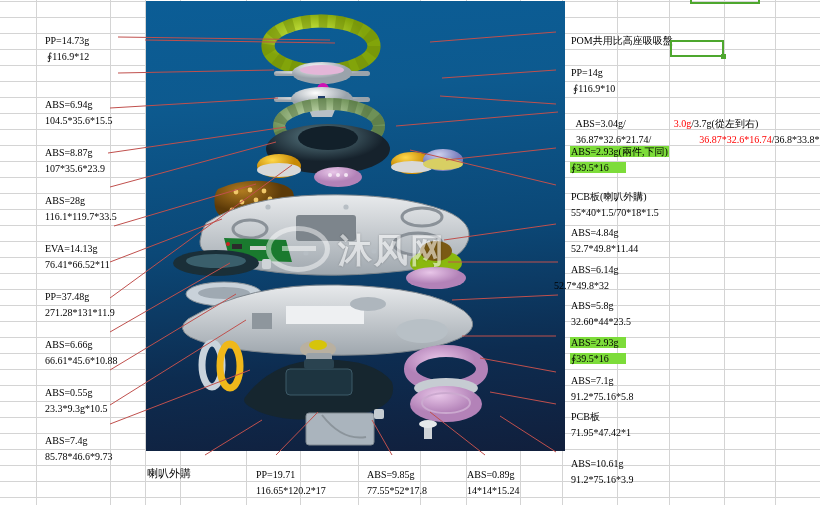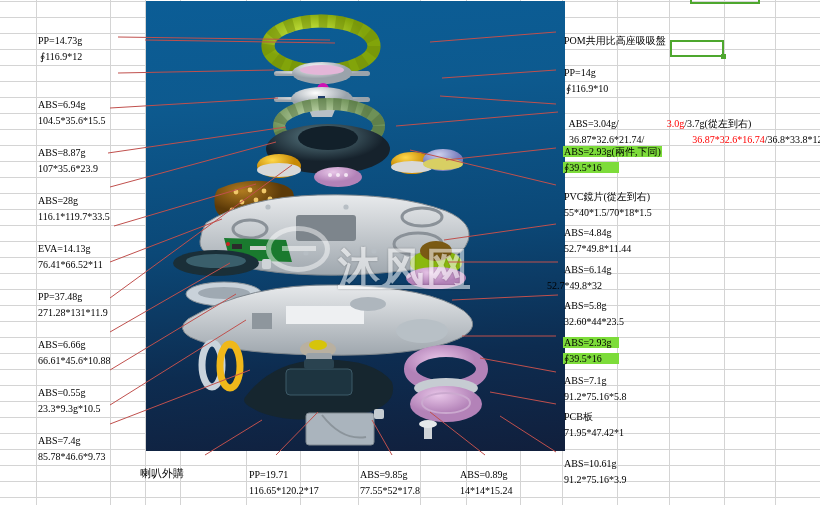--- a/index.html
+++ b/index.html
@@ -10,30 +10,30 @@
   #sheet{position:absolute;left:0;top:0;width:820px;height:505px;background:#fff;}
   .vline{position:absolute;top:0;height:505px;width:1px;background:#d4d4d4;}
   .hline{position:absolute;left:0;width:820px;height:1px;background:#d4d4d4;}
 
   
   #render{position:absolute;left:146px;top:1px;width:419px;height:450px;
           background:linear-gradient(175deg,#0b5d96 0%,#0d5a8f 22%,#0b4877 52%,#0d2c50 78%,#111f3c 100%);
           overflow:hidden;}
   .wm{position:absolute;left:120px;top:225px;width:290px;height:80px;opacity:.55;
       color:#fff;font-family:"Liberation Sans",sans-serif;}
-  .wm .wmtxt{position:absolute;left:72px;top:14px;font-size:42px;font-weight:bold;letter-spacing:2px;
-             text-shadow:0 0 2px rgba(0,0,0,.5);text-decoration:underline;}
+  .wm .wmtxt{position:absolute;left:72px;top:2px;font-size:34px;font-weight:bold;letter-spacing:2px;
+             text-shadow:0 0 2px rgba(0,0,0,.5);}
   .wm .wmurl{position:absolute;left:92px;top:44px;font-size:16px;font-weight:bold;}
   .wm .wmlogo{position:absolute;left:0;top:0;width:64px;height:46px;border-radius:50%;
               border:5px solid rgba(255,255,255,.85);box-sizing:border-box;}
   .wm .wmbar{position:absolute;left:16px;top:20px;width:34px;height:5px;background:rgba(255,255,255,.9);}
 
   
   .cell{position:absolute;font-size:10px;color:#000;white-space:pre;line-height:11px;
-        font-family:"Liberation Serif","DejaVu Serif",serif;}
+        font-family:"Liberation Serif","DejaVu Serif",serif;margin-left:7px;}
   .cell.hl{background:#7ddc3a;padding:0 1px;}
   .red{color:#ff0000;padding-left:48px;}
 
   
   #leaders{position:absolute;left:0;top:0;width:820px;height:505px;pointer-events:none;}
 
   
   .selbox{position:absolute;border:2px solid #4ea72e;box-sizing:border-box;}
   .selhandle{position:absolute;width:5px;height:5px;background:#4ea72e;}
 </style>
@@ -357,21 +357,21 @@
 <div class="cell" style="left:564px;top:107px">
   <span>ABS=3.04g/</span><span class="red">3.0g</span><span>/3.7g(從左到右)</span>
 </div>
 <div class="cell" style="left:564px;top:123px">
   <span>36.87*32.6*21.74/</span><span class="red">36.87*32.6*16.74</span><span>/36.8*33.8*12</span>
 </div>
 
 <div class="cell hl" style="left:563px;top:146px">ABS=2.93g(兩件,下同)</div>
 <div class="cell hl" style="left:563px;top:162px;min-width:54px">∮39.5*16</div>
 
-<div class="cell" style="left:564px;top:191px">PVC鏡片(從左到右)</div>
+<div class="cell" style="left:564px;top:191px">PCB板(喇叭外購)</div>
 <div class="cell" style="left:564px;top:207px">55*40*1.5/70*18*1.5</div>
 
 <div class="cell" style="left:564px;top:227px">ABS=4.84g</div>
 <div class="cell" style="left:564px;top:243px">52.7*49.8*11.44</div>
 
 <div class="cell" style="left:564px;top:264px">ABS=6.14g</div>
 <div class="cell" style="left:547px;top:280px">52.7*49.8*32</div>
 
 <div class="cell" style="left:564px;top:300px">ABS=5.8g</div>
 <div class="cell" style="left:564px;top:316px">32.60*44*23.5</div>

